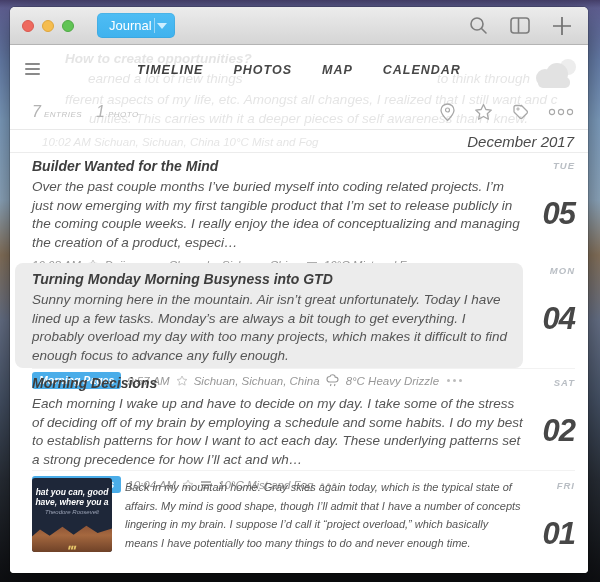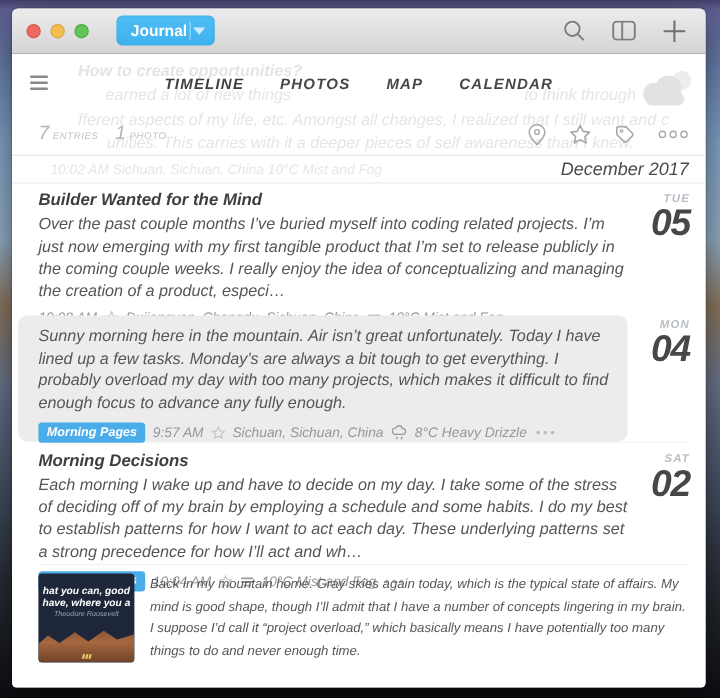--- a/index.html
+++ b/index.html
@@ -27,21 +27,21 @@
   }
   .traffic { display:flex; gap:8px; margin-left:12px; }
   .light { width:12px; height:12px; border-radius:50%; }
   .light.red{ background:#ee6a5f; border:1px solid #d95950;}
   .light.yellow{ background:#f5bd4f; border:1px solid #dfa63d;}
   .light.green{ background:#61c455; border:1px solid #50a946;}
   .journal-btn {
     margin-left:23px; height:25px; padding:0 8px 0 12px;
     background:linear-gradient(#4fbdf4,#3fb2ee);
     border-radius:5px; display:flex; align-items:center; gap:2px;
-    color:#fff; font-size:13px; font-weight:bold; cursor:default;
+    color:#fff; font-size:13px; font-weight:normal; cursor:default;
     box-shadow:inset 0 0 0 1px rgba(0,0,0,.05);
   }
   .journal-btn .divider { width:1px; height:15px; background:rgba(255,255,255,.45); }
   .journal-btn .caret {
     width:0; height:0; border-left:5px solid transparent; border-right:5px solid transparent;
     border-top:6px solid #cdeeff;
   }
   .tb-icons { position:absolute; right:16px; display:flex; align-items:center; gap:22px; }
   .tb-icons svg { display:block; }
   
@@ -74,21 +74,21 @@
   
   .month-row { position:relative; z-index:1; height:23px; display:flex; align-items:center;
                justify-content:flex-end; padding-right:14px; border-bottom:1px solid #ececec; }
   .month-label { font-size:15px; color:#4a4a4a; }
   
   .entries { position:relative; z-index:1; padding:0 13px 0 22px; }
   .entry { display:flex; }
   .entry-main { flex:1; min-width:0; }
   .entry-date { flex:0 0 52px; text-align:right; padding-top:2px; }
   .weekday { font-size:9.5px; letter-spacing:1px; color:#b9bec4; font-weight:bold; }
-  .day { font-size:31px; line-height:30px; color:#474747; font-weight:600; letter-spacing:-1px; }
+  .day { font-size:31px; line-height:30px; color:#474747; font-weight:600; letter-spacing:-1px;margin-top:28px; }
   .entry-title { font-size:14px; font-weight:bold; color:#3e3e3e; line-height:17px; margin-bottom:3px; }
   .entry-body { font-size:13.5px; color:#565656; line-height:18.5px; }
   .entry-meta { display:flex; align-items:center; gap:6px; margin-top:7px;
                 font-size:11.5px; color:#979797; white-space:nowrap; }
   .entry-meta svg { display:block; flex:0 0 auto; }
   .tag-pill { background:#4aade9; color:#fff; font-size:10.5px; font-weight:bold;
               padding:2px 7px 3px; border-radius:3px; }
   .meta-dots { display:flex; gap:3px; margin-left:2px; }
   .meta-dots i { width:3px; height:3px; border-radius:50%; background:#bcbcbc; }
   .entry1 { height:105px; padding-top:5px; }
@@ -252,20 +252,21 @@
           </div>
         </div>
         <div class="entry-date">
           <div class="weekday">TUE</div>
           <div class="day">05</div>
         </div>
       </div>
 
       <div class="entry entry2-row">
         <div class="selected-box">
+          <div class="entry-title">Turning Monday Morning Busyness into GTD</div>
           <div class="entry-body">Sunny morning here in the mountain. Air isn’t great unfortunately. Today I have lined up a few tasks. Monday’s are always a bit tough to get everything. I probably overload my day with too many projects, which makes it difficult to find enough focus to advance any fully enough.</div>
           <div class="entry-meta">
             <span class="tag-pill">Morning Pages</span>
             <span>9:57 AM</span>
             <span>
               <svg width="12" height="12" viewBox="0 0 12 12">
                   <path d="M6 1l1.5 3.1 3.4.4-2.5 2.3.7 3.3L6 8.5 2.9 10.1l.7-3.3L1.1 4.5l3.4-.4z" fill="none" stroke="#c6c6c6" stroke-width="1"></path>
                 </svg>
             </span>
             <span>Sichuan, Sichuan, China</span>
@@ -332,17 +333,21 @@
                 <div class="tq-line">have, where you a</div>
                 <div class="tq-attr">Theodore Roosevelt</div>
               </div>
               <div class="thumb-rock"></div>
               <div class="thumb-mark">▮▮▮</div>
             </div>
             <div class="entry-body">Back in my mountain home. Gray skies again today, which is the typical state of affairs. My mind is good shape, though I’ll admit that I have a number of concepts lingering in my brain. I suppose I’d call it “project overload,” which basically means I have potentially too many things to do and never enough time.</div>
           </div>
 
         </div>
+        <div class="entry-date">
+          <div class="weekday">FRI</div>
+          <div class="day">01</div>
+        </div>
       </div>
 
     </div>
   </div>
 </div>
 
 </body></html>

